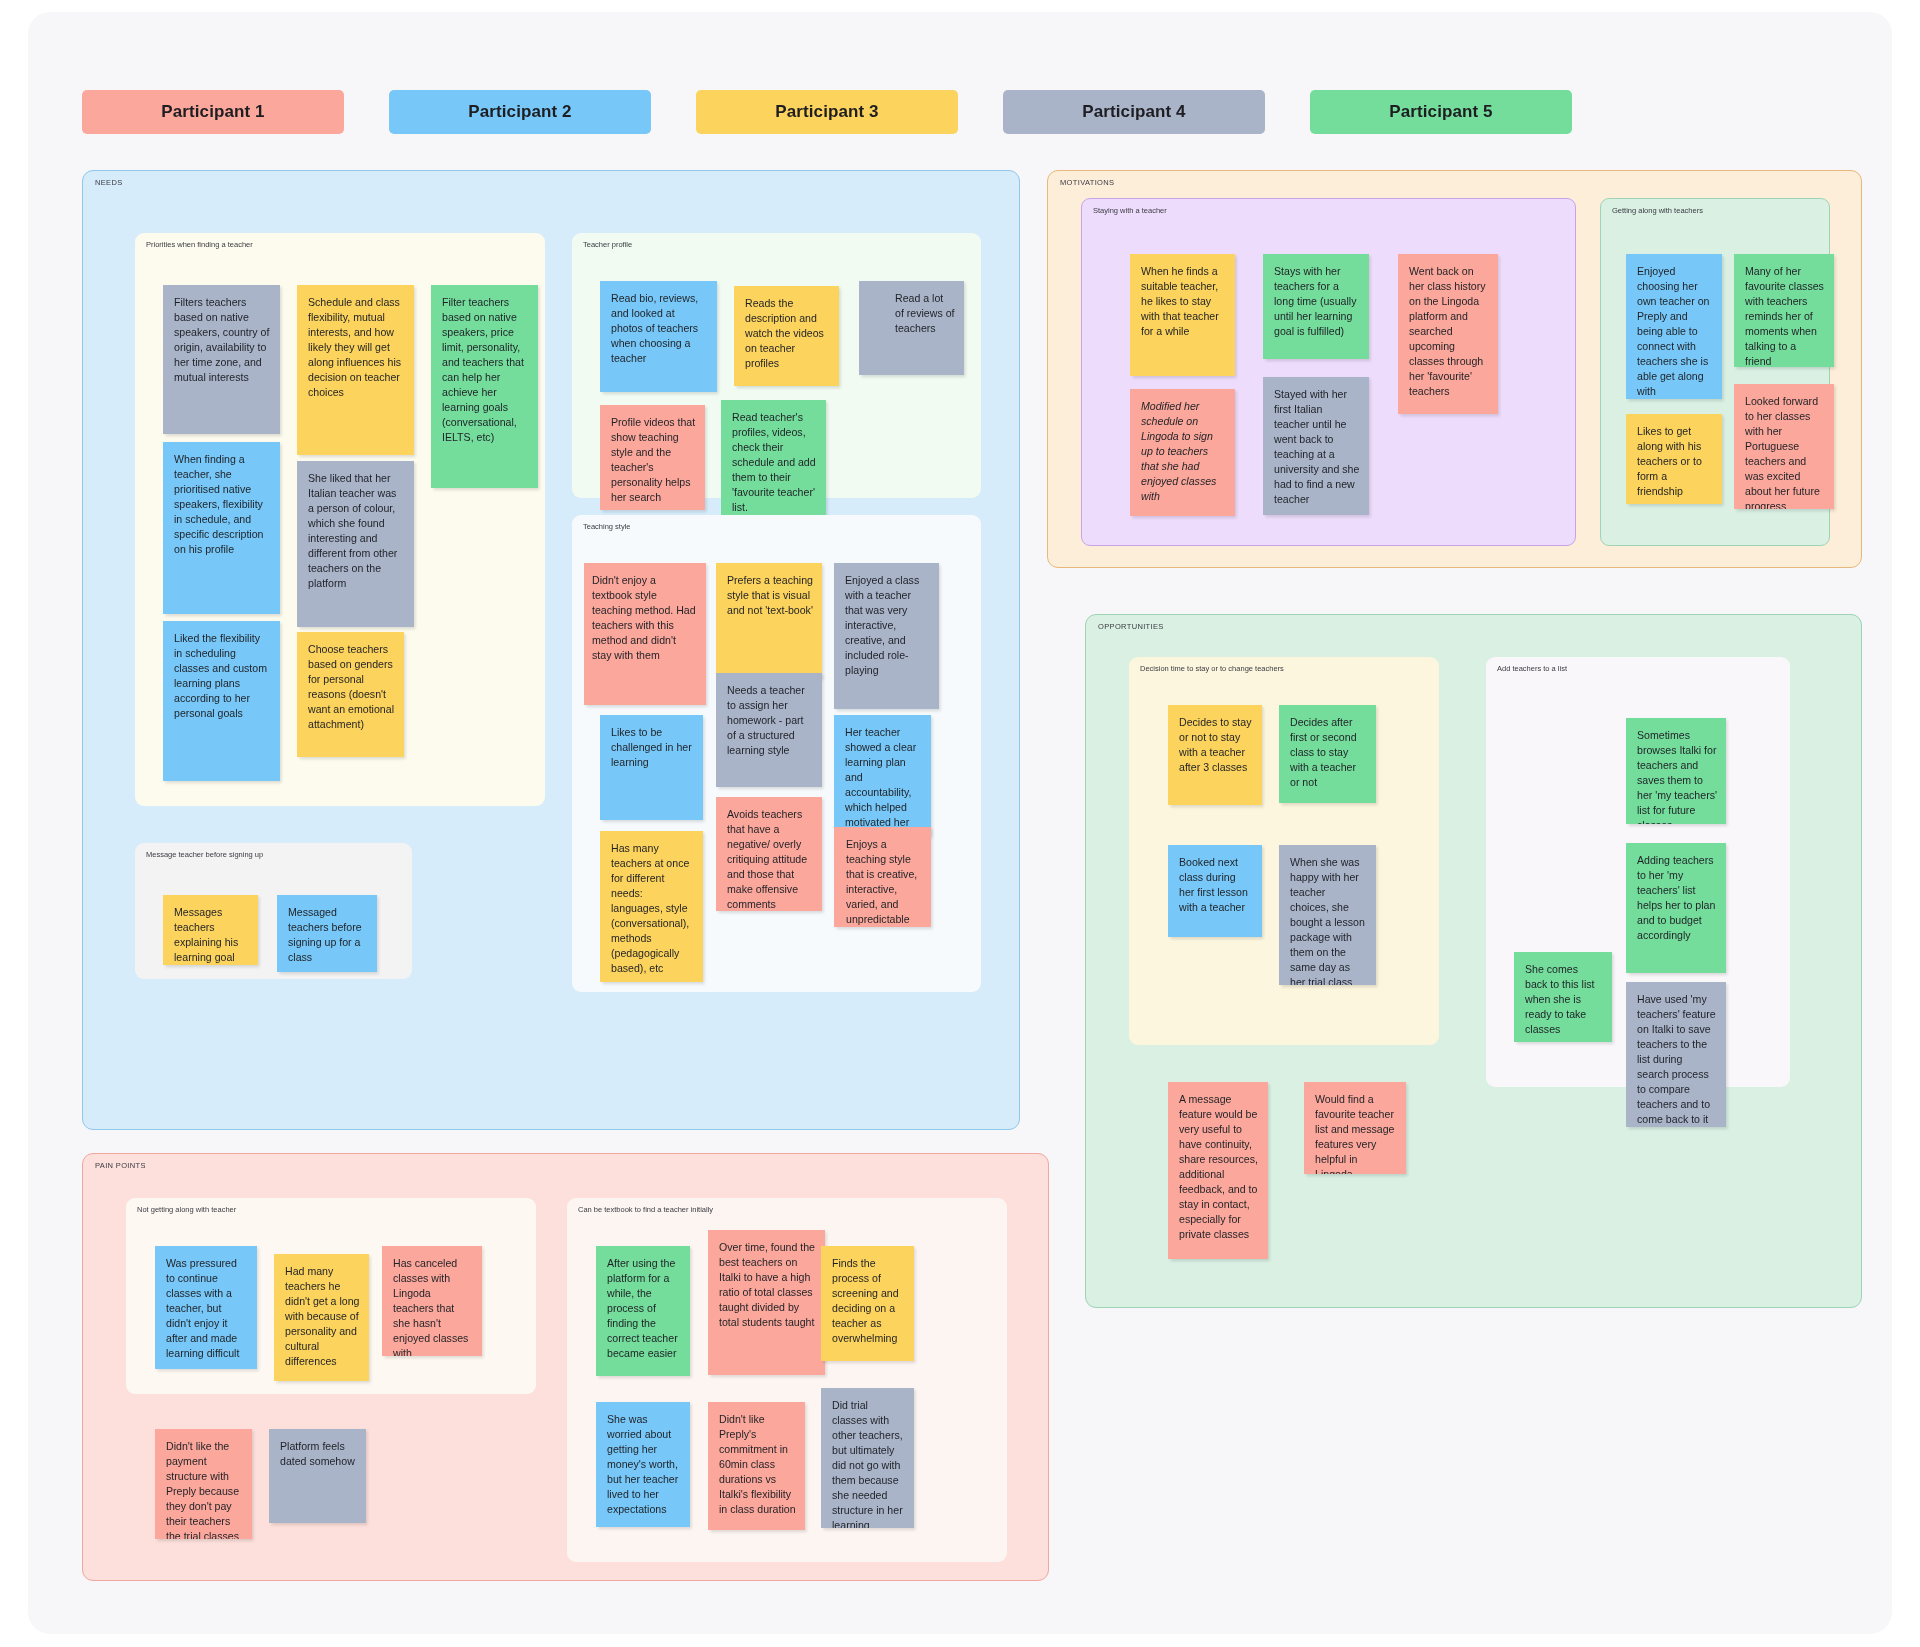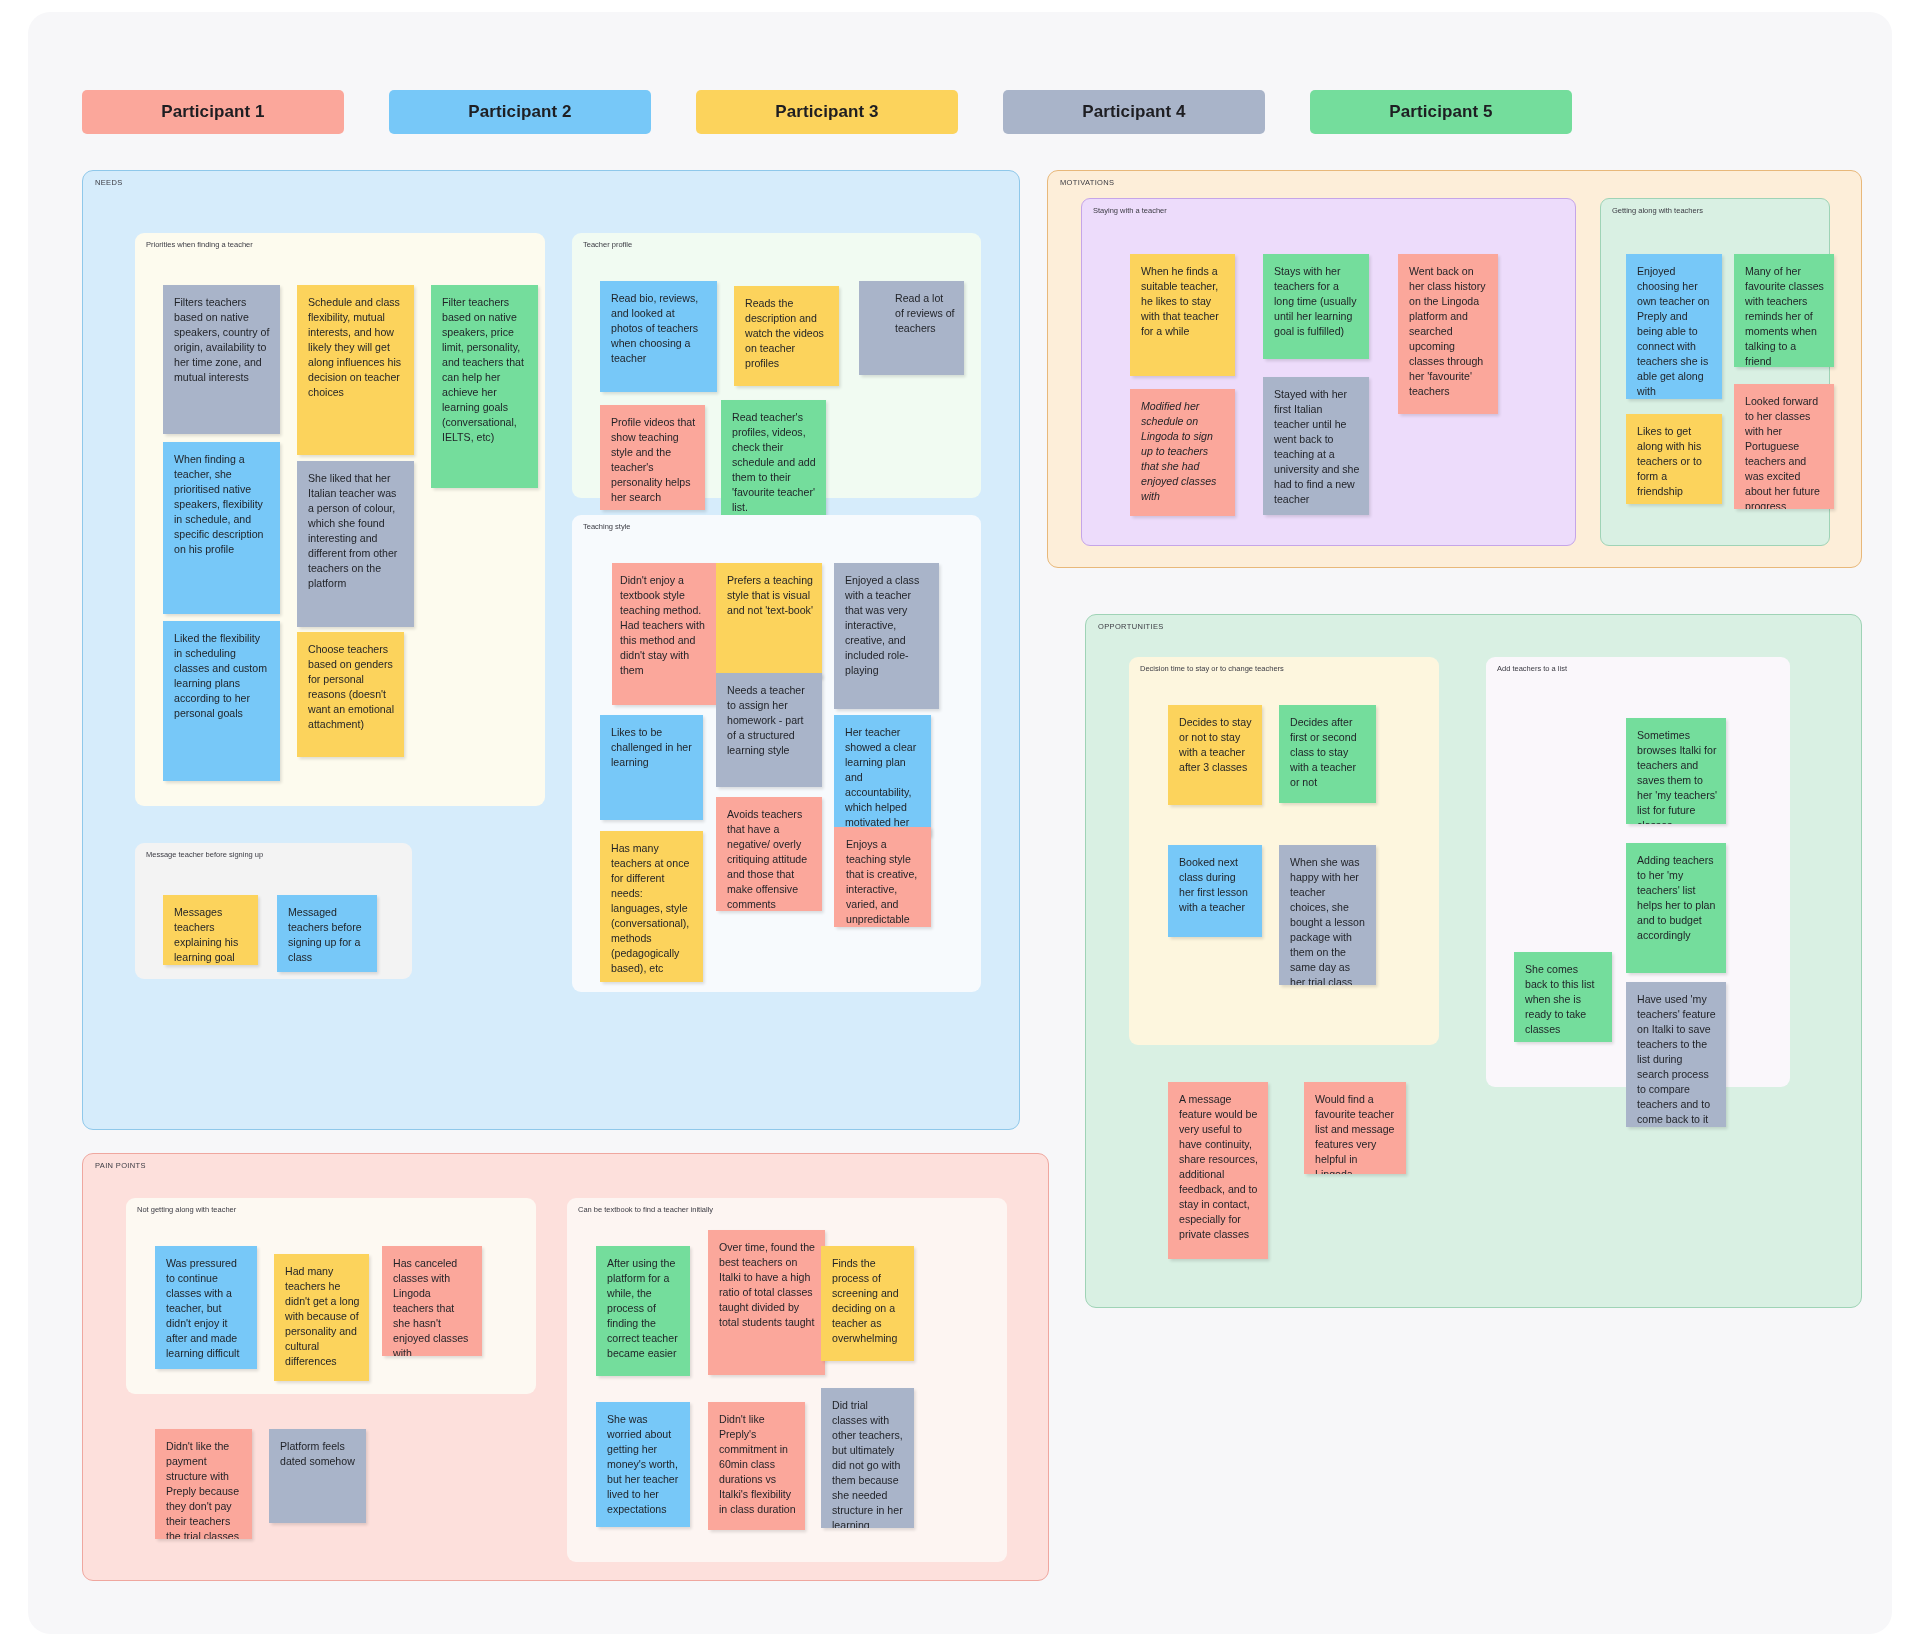--- a/index.html
+++ b/index.html
@@ -121,21 +121,21 @@
       <div class="group-label">Teacher profile</div>
       <div class="note p2" style="left:28px; top:48px; width:117px; height:111px;">Read bio, reviews, and looked at photos of teachers when choosing a teacher</div>
       <div class="note p3" style="left:162px; top:53px; width:105px; height:100px;">Reads the description and watch the videos on teacher profiles</div>
       <div class="note p4" style="left:287px; top:48px; width:105px; height:94px;padding-left:36px;">Read a lot of reviews of teachers</div>
       <div class="note p1" style="left:28px; top:172px; width:105px; height:105px;">Profile videos that show teaching style and the teacher's personality helps her search</div>
       <div class="note p5" style="left:149px; top:167px; width:105px; height:125px;">Read teacher's profiles, videos, check their schedule and add them to their 'favourite teacher' list.</div>
     </div>
 
     <div class="group" style="left:489px; top:344px; width:409px; height:477px; background:#f7fafd;">
       <div class="group-label">Teaching style</div>
-      <div class="note p1" style="left:40px; top:48px; width:105px; height:142px;padding-left:8px;">Didn't enjoy a textbook style teaching method. Had teachers with this method and didn't stay with them</div>
+      <div class="note p1" style="left:12px; top:48px; width:122px; height:142px;padding-left:8px;">Didn't enjoy a textbook style teaching method. Had teachers with this method and didn't stay with them</div>
       <div class="note p3" style="left:144px; top:48px; width:106px; height:115px;">Prefers a teaching style that is visual and not 'text-book'</div>
       <div class="note p4" style="left:262px; top:48px; width:105px; height:146px;">Enjoyed a class with a teacher that was very interactive, creative, and included role-playing</div>
       <div class="note p2" style="left:28px; top:200px; width:103px; height:105px;">Likes to be challenged in her learning</div>
       <div class="note p4" style="left:144px; top:158px; width:106px; height:114px;">Needs a teacher to assign her homework - part of a structured learning style</div>
       <div class="note p2" style="left:262px; top:200px; width:97px; height:121px;">Her teacher showed a clear learning plan and accountability, which helped motivated her</div>
       <div class="note p3" style="left:28px; top:316px; width:103px; height:151px;">Has many teachers at once for different needs: languages, style (conversational), methods (pedagogically based), etc</div>
       <div class="note p1" style="left:144px; top:282px; width:106px; height:114px;">Avoids teachers that have a negative/ overly critiquing attitude and those that make offensive comments</div>
       <div class="note p1" style="left:262px; top:312px; width:97px; height:100px;padding-left:12px;">Enjoys a teaching style that is creative, interactive, varied, and unpredictable (not boring)</div>
     </div>
   </div>

